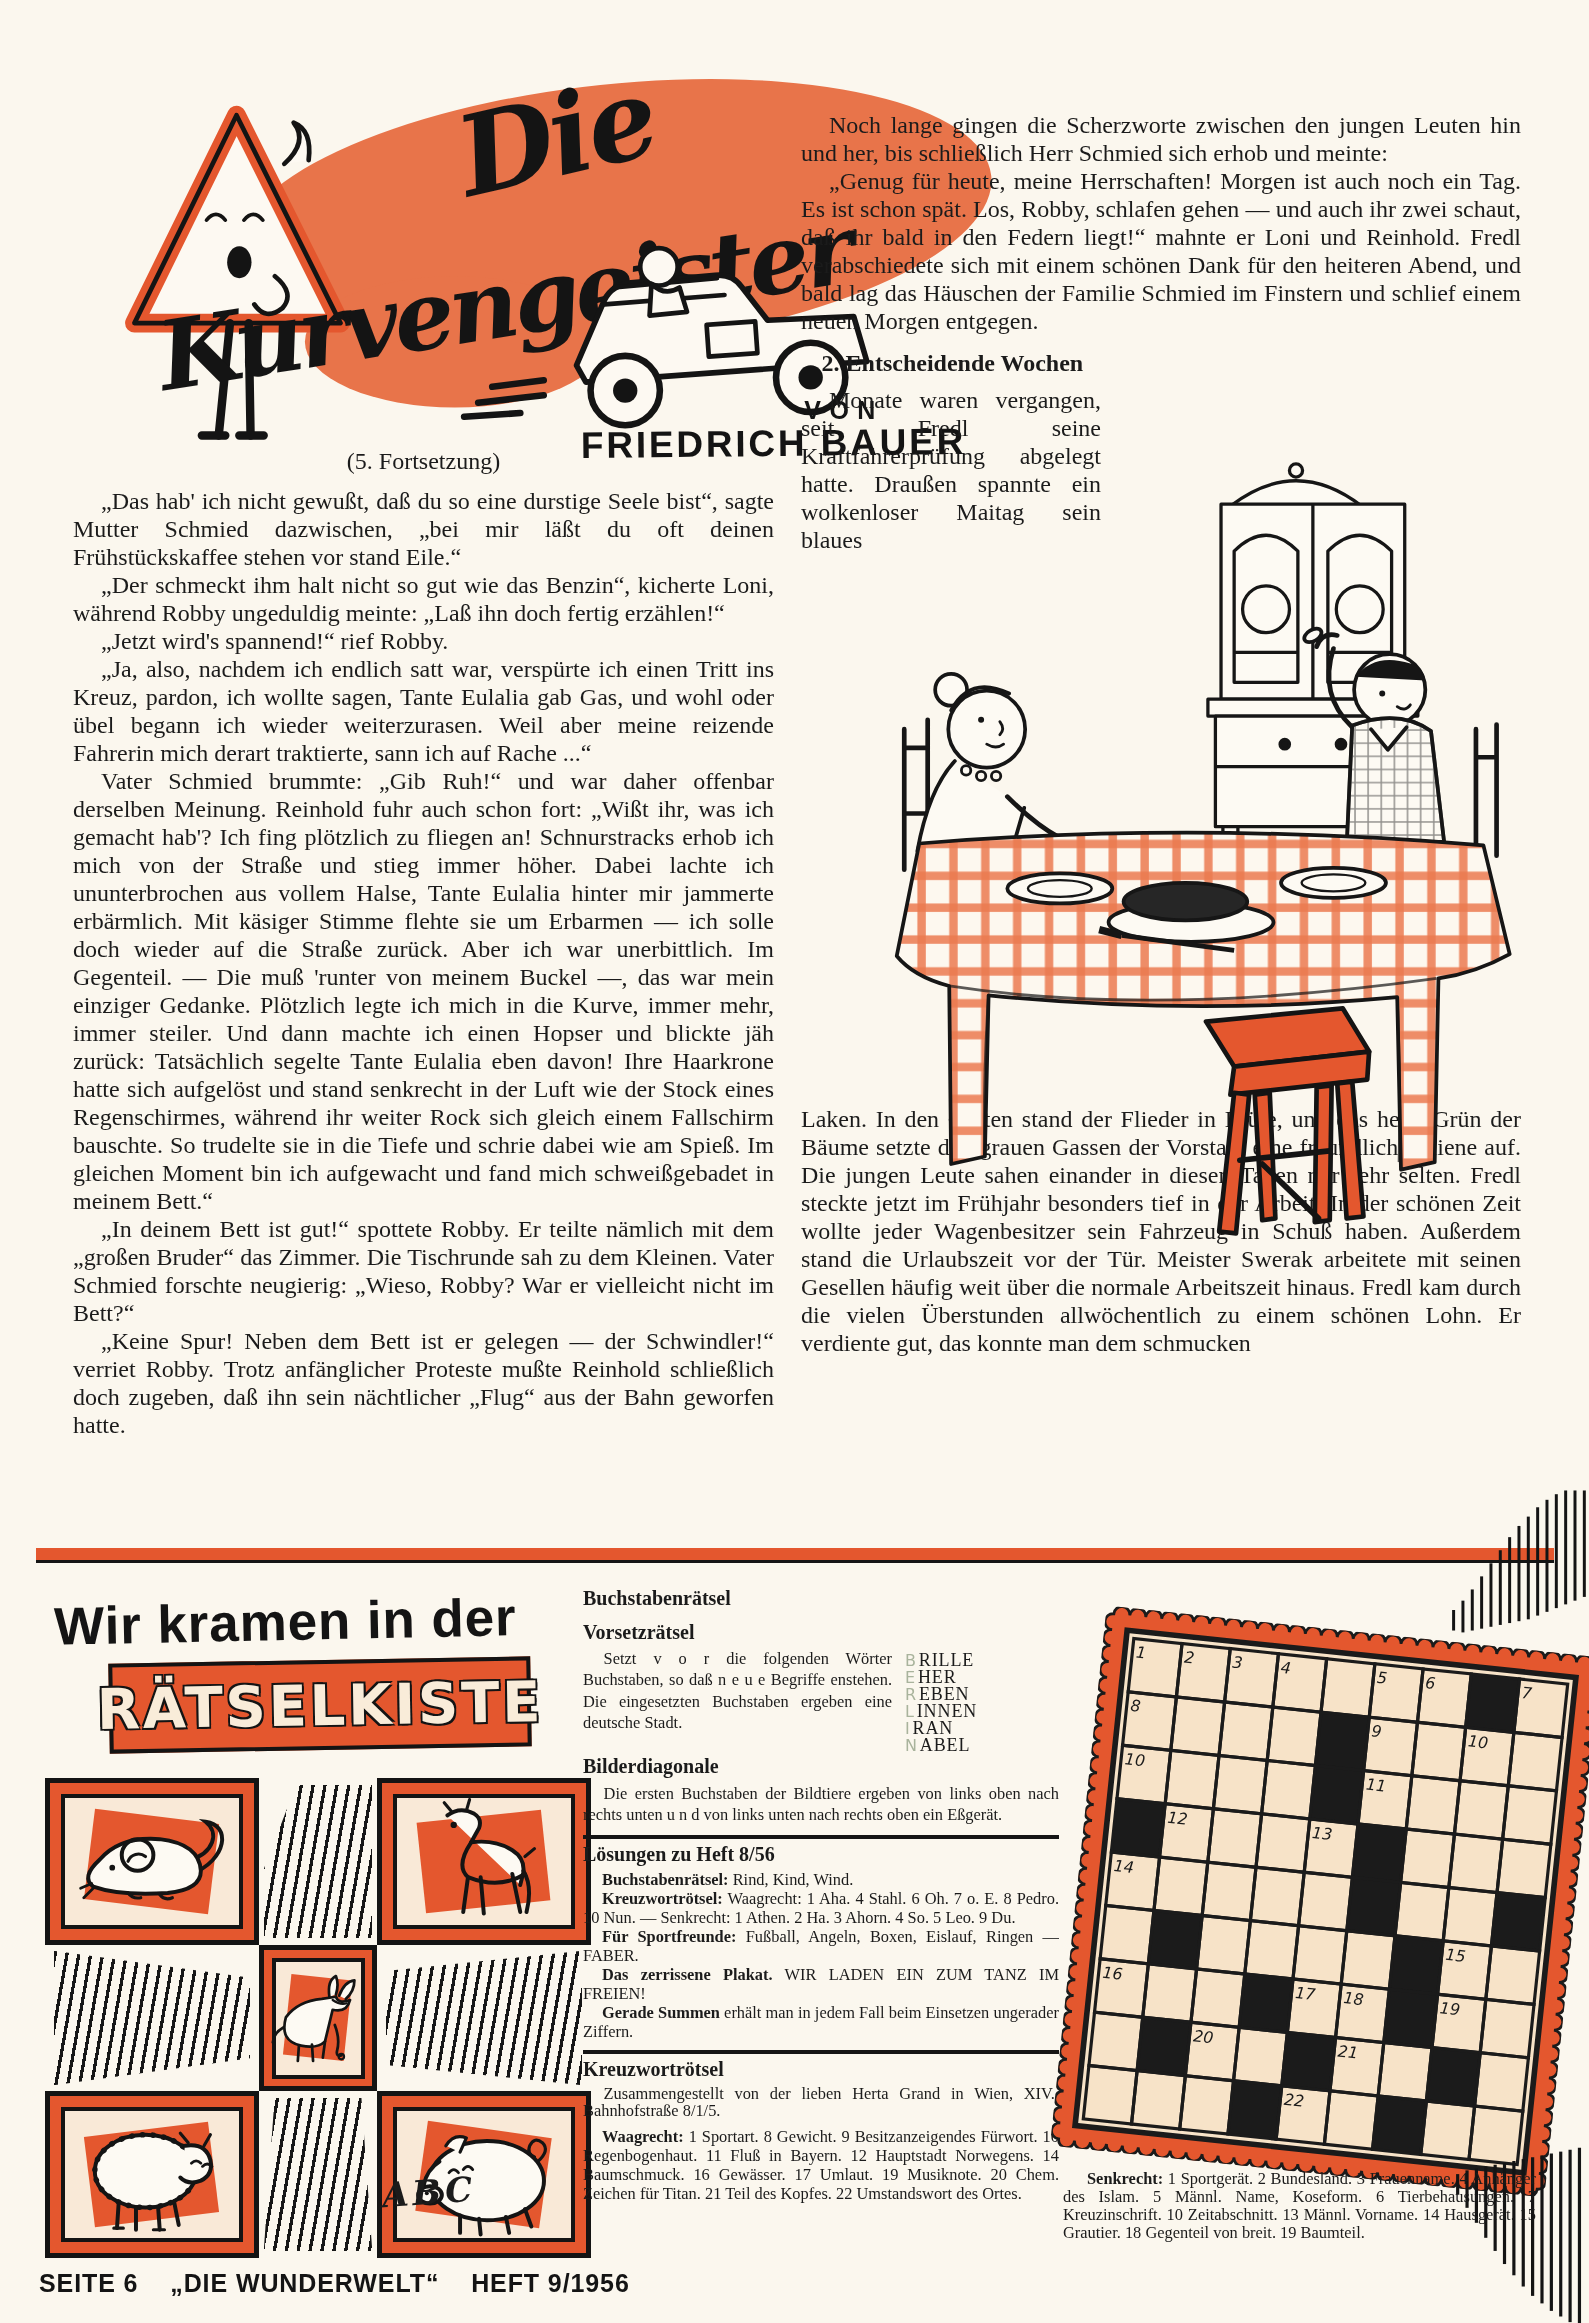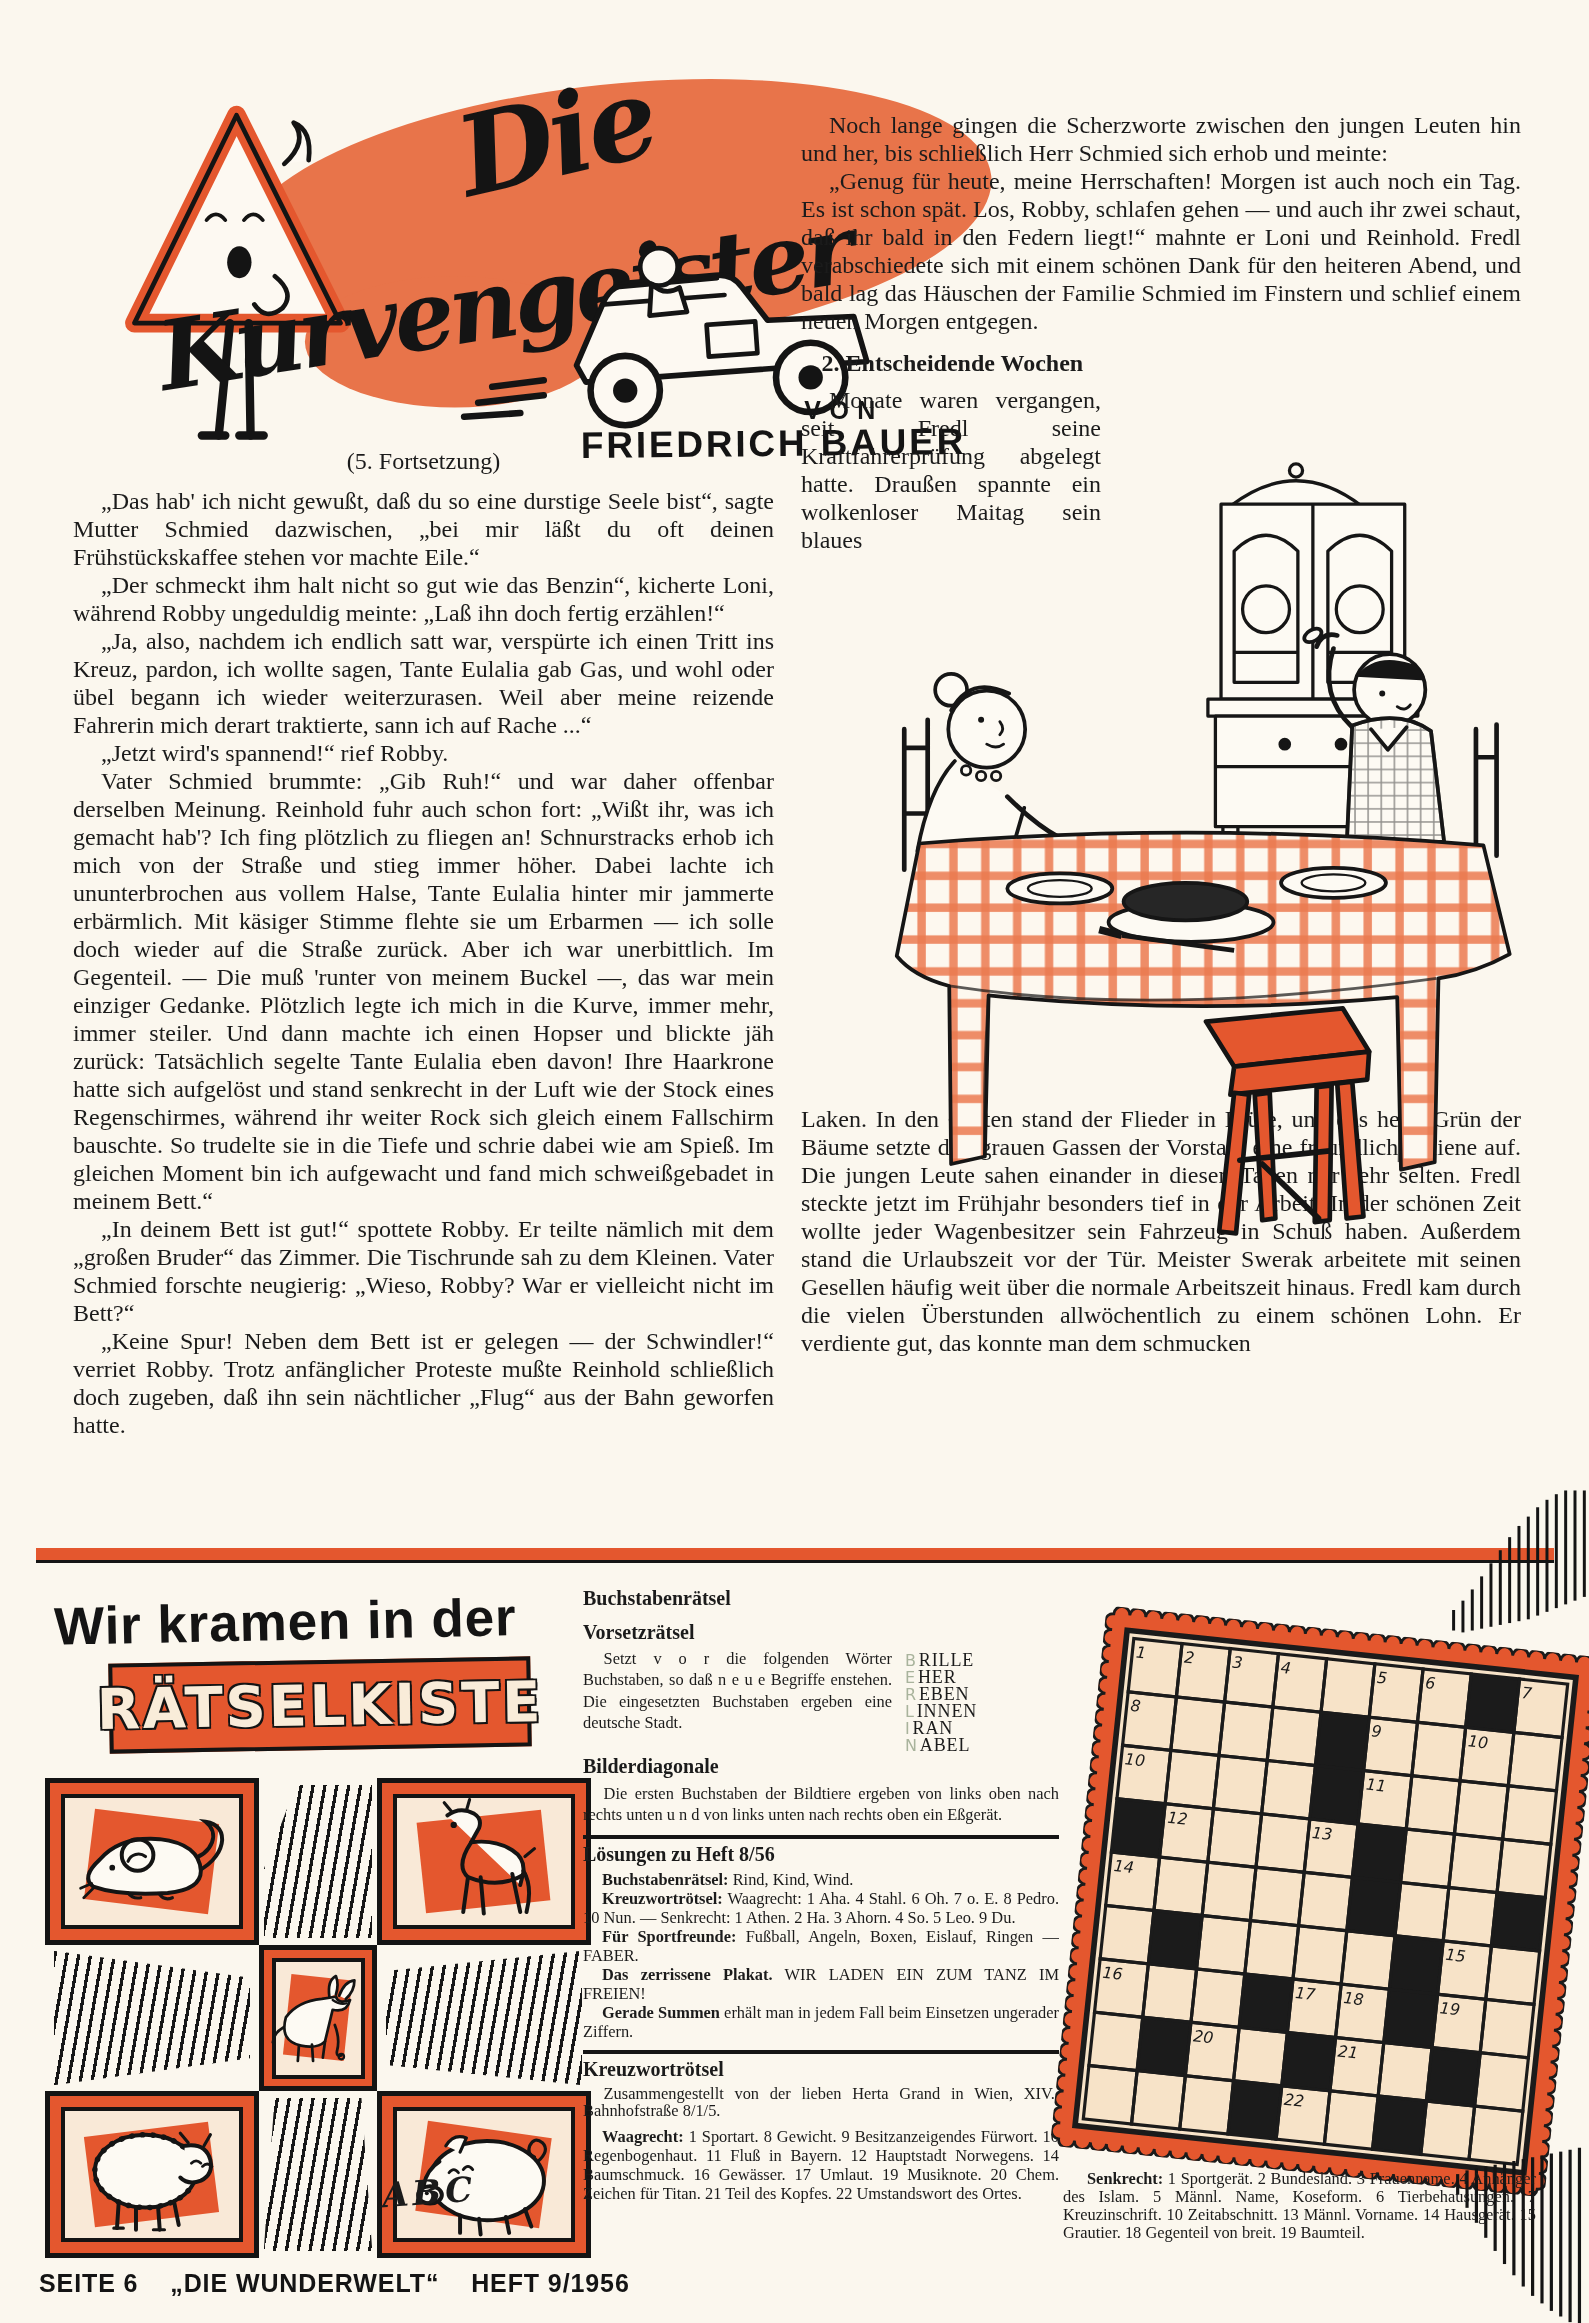--- a/index.html
+++ b/index.html
@@ -92,24 +92,24 @@
 </svg>
 
 <div class="abs byline" style="left:572px;top:384px;width:403px;">
   <div class="von">VON</div>
   <div class="author">FRIEDRICH BAUER</div>
 </div>
 
 <div class="abs fortsetzung" style="left:73px;top:448px;">(5. Fortsetzung)</div>
 
 <div class="abs col" style="left:73px;top:487px;width:701px;">
-  <p>„Das hab' ich nicht gewußt, daß du so eine durstige Seele bist“, sagte Mutter Schmied dazwischen, „bei mir läßt du oft deinen Frühstückskaffee stehen vor machte Eile.“</p>
+  <p>„Das hab' ich nicht gewußt, daß du so eine durstige Seele bist“, sagte Mutter Schmied dazwischen, „bei mir läßt du oft deinen Frühstückskaffee stehen vor stand Eile.“</p>
   <p>„Der schmeckt ihm halt nicht so gut wie das Benzin“, kicherte Loni, während Robby ungeduldig meinte: „Laß ihn doch fertig erzählen!“</p>
+  <p>„Jetzt wird's spannend!“ rief Robby.</p>
   <p>„Ja, also, nachdem ich endlich satt war, verspürte ich einen Tritt ins Kreuz, pardon, ich wollte sagen, Tante Eulalia gab Gas, und wohl oder übel begann ich wieder weiterzurasen. Weil aber meine reizende Fahrerin mich derart traktierte, sann ich auf Rache ...“</p>
-  <p>„Jetzt wird's spannend!“ rief Robby.</p>
   <p>Vater Schmied brummte: „Gib Ruh!“ und war daher offenbar derselben Meinung. Reinhold fuhr auch schon fort: „Wißt ihr, was ich gemacht hab'? Ich fing plötzlich zu fliegen an! Schnurstracks erhob ich mich von der Straße und stieg immer höher. Dabei lachte ich ununterbrochen aus vollem Halse, Tante Eulalia hinter mir jammerte erbärmlich. Mit käsiger Stimme flehte sie um Erbarmen — ich solle doch wieder auf die Straße zurück. Aber ich war unerbittlich. Im Gegenteil. — Die muß 'runter von meinem Buckel —, das war mein einziger Gedanke. Plötzlich legte ich mich in die Kurve, immer mehr, immer steiler. Und dann machte ich einen Hopser und blickte jäh zurück: Tatsächlich segelte Tante Eulalia eben davon! Ihre Haarkrone hatte sich aufgelöst und stand senkrecht in der Luft wie der Stock eines Regenschirmes, während ihr weiter Rock sich gleich einem Fallschirm bauschte. So trudelte sie in die Tiefe und schrie dabei wie am Spieß. Im gleichen Moment bin ich aufgewacht und fand mich schweißgebadet in meinem Bett.“</p>
   <p>„In deinem Bett ist gut!“ spottete Robby. Er teilte nämlich mit dem „großen Bruder“ das Zimmer. Die Tischrunde sah zu dem Kleinen. Vater Schmied forschte neugierig: „Wieso, Robby? War er vielleicht nicht im Bett?“</p>
   <p>„Keine Spur! Neben dem Bett ist er gelegen — der Schwindler!“ verriet Robby. Trotz anfänglicher Proteste mußte Reinhold schließlich doch zugeben, daß ihn sein nächtlicher „Flug“ aus der Bahn geworfen hatte.</p>
 </div>
 
 <div class="abs col" style="left:801px;top:111px;width:720px;">
   <p>Noch lange gingen die Scherzworte zwischen den jungen Leuten hin und her, bis schließlich Herr Schmied sich erhob und meinte:</p>
   <p>„Genug für heute, meine Herrschaften! Morgen ist auch noch ein Tag. Es ist schon spät. Los, Robby, schlafen gehen — und auch ihr zwei schaut, daß ihr bald in den Federn liegt!“ mahnte er Loni und Reinhold. Fredl verabschiedete sich mit einem schönen Dank für den heiteren Abend, und bald lag das Häuschen der Familie Schmied im Finstern und schlief einem neuen Morgen entgegen.</p>
   <div class="chapter-h">2. Entscheidende Wochen</div>
   <p class="narrowp">Monate waren vergangen, seit Fredl seine Kraftfahrerprüfung abgelegt hatte. Draußen spannte ein wolkenloser Maitag sein blaues</p>

